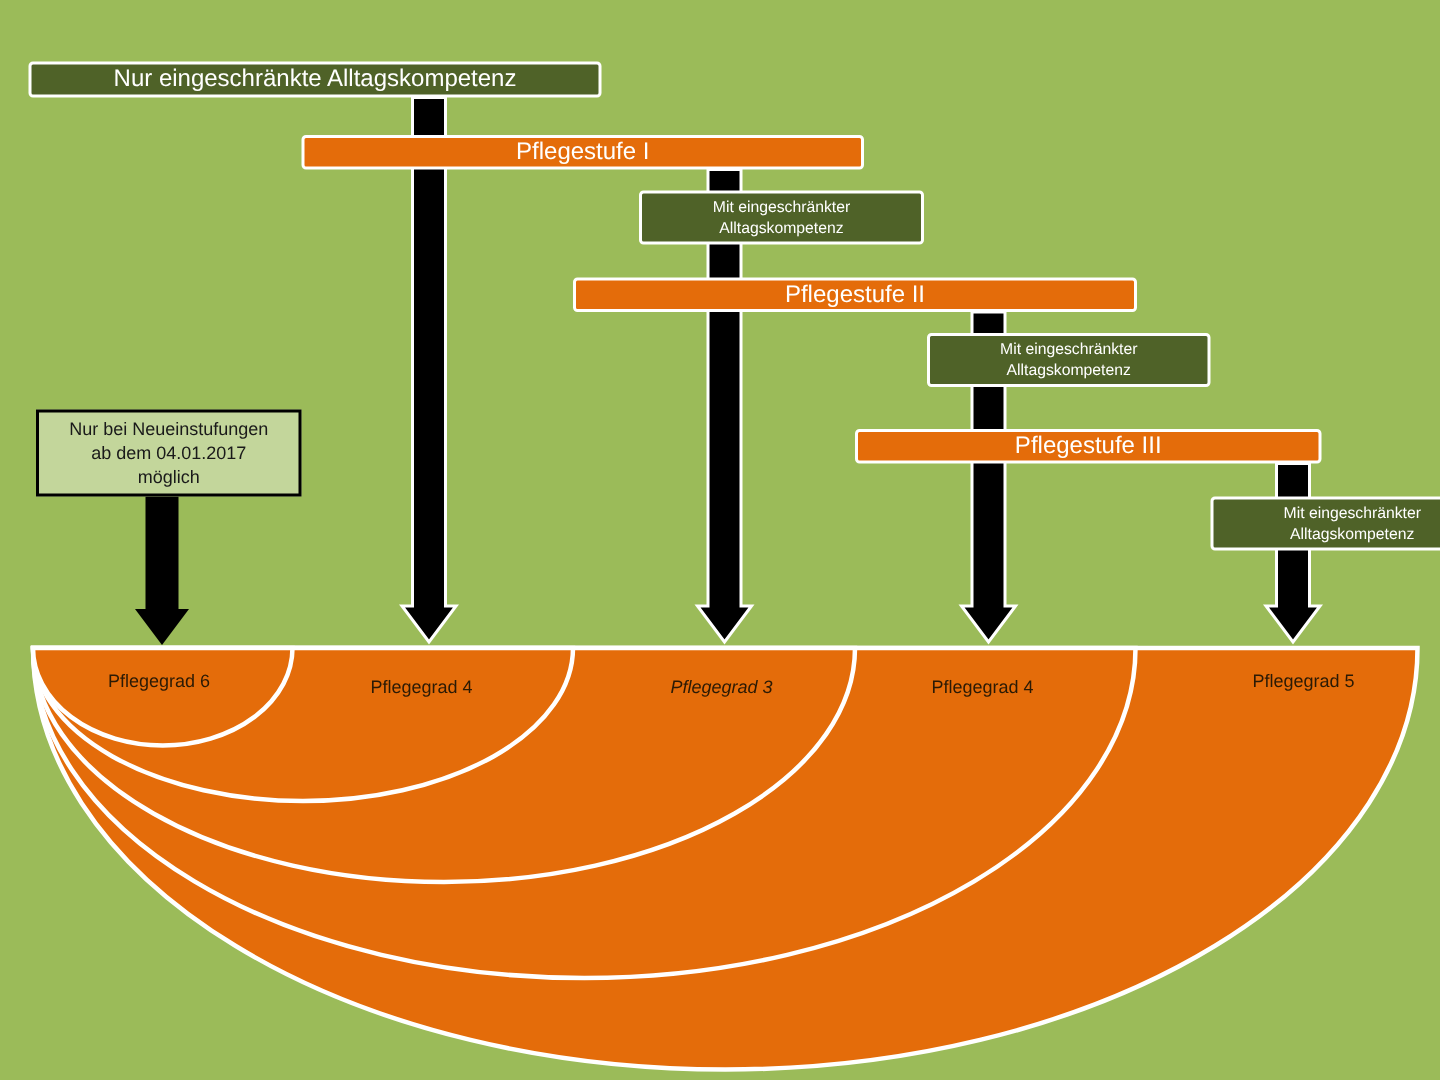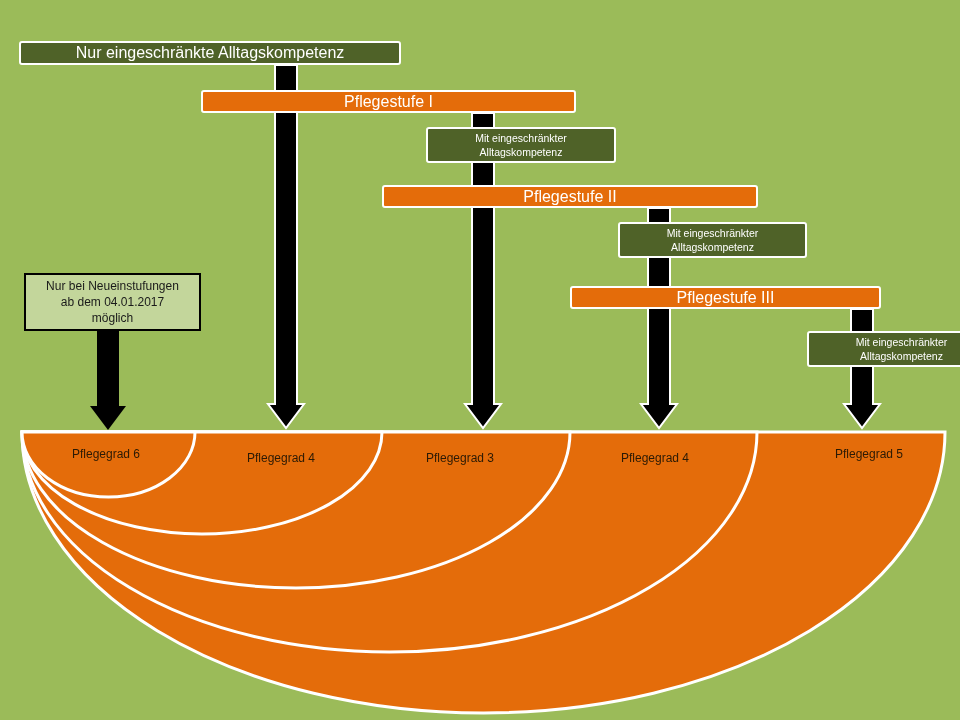--- a/index.html
+++ b/index.html
@@ -85,16 +85,16 @@
   </div>
 
   <div class="box light fs-note" style="left:24px;top:273px;width:177px;height:58px;flex-direction:column;">
     <span>Nur bei Neueinstufungen</span>
     <span>ab dem 04.01.2017</span>
     <span>möglich</span>
   </div>
 
   <div class="pg-label" style="left:106px;top:447px;">Pflegegrad 6</div>
   <div class="pg-label" style="left:281px;top:451px;">Pflegegrad 4</div>
-  <div class="pg-label" style="left:460px;top:451px;">Pflegegrad 3</div>
+  <div class="pg-label" style="left:481px;top:451px;font-style:italic;">Pflegegrad 3</div>
   <div class="pg-label" style="left:655px;top:451px;">Pflegegrad 4</div>
   <div class="pg-label" style="left:853px;top:447px;margin-left:16px;">Pflegegrad 5</div>
 </div>
 
 </body></html>

